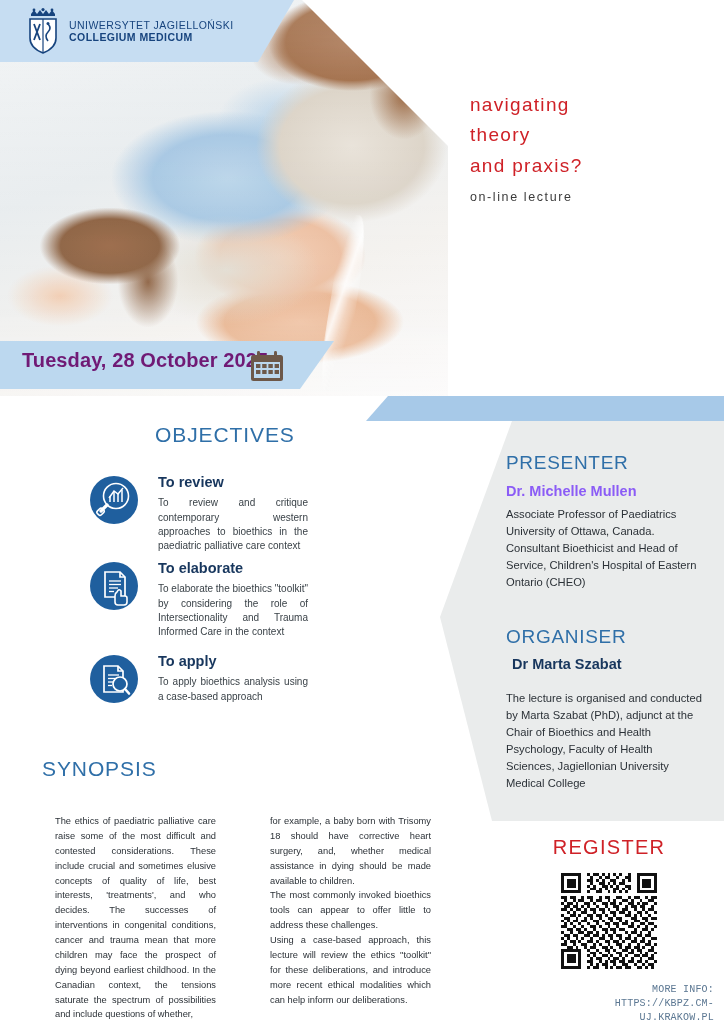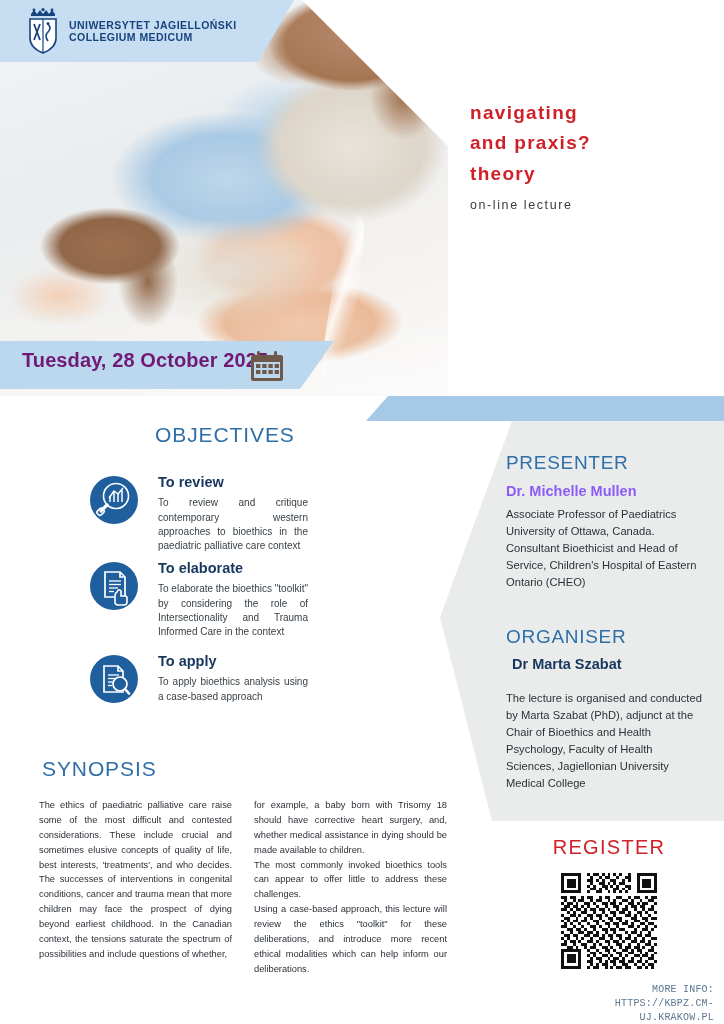--- a/index.html
+++ b/index.html
@@ -32,34 +32,34 @@
   .photo-cut{position:absolute;right:-2px;top:-2px;width:150px;height:150px;background:#ffffff;
      clip-path:polygon(100% 0,100% 100%,0 0);}
 
   
   .logo-band{position:absolute;left:0;top:0;width:258px;height:62px;background:#c6ddf2;}
   .logo-band-tail{position:absolute;left:258px;top:0;width:36px;height:62px;background:#c6ddf2;
      clip-path:polygon(0 0,100% 0,0 100%);}
   .logo-wrap{position:absolute;left:26px;top:8px;display:flex;align-items:center;gap:9px;}
   .crest{width:34px;height:46px;position:relative;}
   .crest-label{color:#17447e;line-height:1.18;}
-  .crest-l1{font-size:10.5px;letter-spacing:.45px;font-weight:700;}
+  .crest-l1{font-size:10.5px;letter-spacing:.45px;font-weight:400;}
   .crest-l2{font-size:10.5px;letter-spacing:.45px;font-weight:600;}
 
   
   .date-band{position:absolute;left:0;top:341px;width:300px;height:48px;background:#bcd8ef;}
   .date-band-tail{position:absolute;left:300px;top:341px;width:34px;height:48px;background:#bcd8ef;
      clip-path:polygon(0 0,100% 0,0 100%);}
   .date-text{position:absolute;left:22px;top:346px;color:#701a75;font-weight:bold;font-size:20px;line-height:1.42;letter-spacing:.1px;}
   .cal-icon{position:absolute;left:250px;top:350px;width:34px;height:32px;}
 
   
   .title-col{position:absolute;left:470px;top:74px;width:236px;}
   .title{color:#2f6fa8;font-size:28px;line-height:1.30;letter-spacing:1.0px;font-weight:400;}
-  .subtitle{margin-top:24px;color:#cf2127;font-weight:bold;font-size:19px;line-height:1.60;letter-spacing:1.3px;}
+  .subtitle{margin-top:16px;color:#cf2127;font-weight:normal;font-size:19px;line-height:1.60;letter-spacing:1.3px;}
   .onlinelec{margin-top:9px;color:#3b3b3b;font-size:12.5px;letter-spacing:1.6px;}
 
   
   .blue-bar{position:absolute;left:366px;top:396px;width:358px;height:25px;background:#a7c9e8;
      clip-path:polygon(22px 0,100% 0,100% 100%,0 100%);}
 
   
   .gray-panel{position:absolute;left:440px;top:421px;width:284px;height:400px;background:#eaecec;
      clip-path:polygon(72px 0,100% 0,100% 100%,52px 100%,0 196px);}
 
@@ -78,21 +78,21 @@
   .p-name{margin-top:9px;color:#8b5cf6;font-weight:bold;font-size:14.5px;}
   .p-body{margin-top:7px;color:#2b3137;font-size:11.2px;line-height:1.52;}
   .organiser{position:absolute;left:506px;top:626px;width:196px;}
   .o-name{margin-top:8px;color:#17365d;font-weight:bold;font-size:14.5px;padding-left:6px;}
   .o-body{margin-top:18px;color:#2b3137;font-size:11.2px;line-height:1.52;}
 
   
   .syn-h{position:absolute;left:42px;top:757px;color:#2f6fa8;font-size:21px;letter-spacing:.9px;}
   .syn-cols{position:absolute;left:39px;top:798px;width:408px;display:flex;gap:22px;}
   .syn-col{width:193px;color:#2b3137;font-size:9.3px;line-height:1.60;text-align:justify;}
-  .syn-col p{margin:0;}
+  .syn-col p{margin:16px;}
 
   
   .register{position:absolute;left:504px;top:836px;width:210px;text-align:center;}
   .reg-h{color:#cf2127;font-size:20px;letter-spacing:1.3px;}
   .qr{width:96px;height:96px;margin:14px auto 0;}
   .more{margin-top:14px;text-align:right;padding-left:40px;color:#5b7792;font-size:10px;line-height:1.42;letter-spacing:.2px;font-family:Liberation Mono, monospace;}
 </style>
 </head>
 <body>
 
@@ -145,22 +145,22 @@
         <rect x="12.2" y="20" width="4.4" height="4"></rect>
       <rect x="18.4" y="20" width="4.4" height="4"></rect>
         <rect x="24.6" y="20" width="4.4" height="4"></rect>
     </g>
   </svg>
 </span>
 
 <div class="title-col">
   <div class="subtitle">
     <div>navigating</div>
+    <div>theory</div>
     <div>and praxis?</div>
-    <div>theory</div>
   </div>
   <div class="onlinelec">on-line lecture</div>
 </div>
 
 <div class="blue-bar"></div>
 <div class="gray-panel"></div>
 
 <div class="objectives-h">OBJECTIVES</div>
 
 <div class="obj" id="obj-0">

